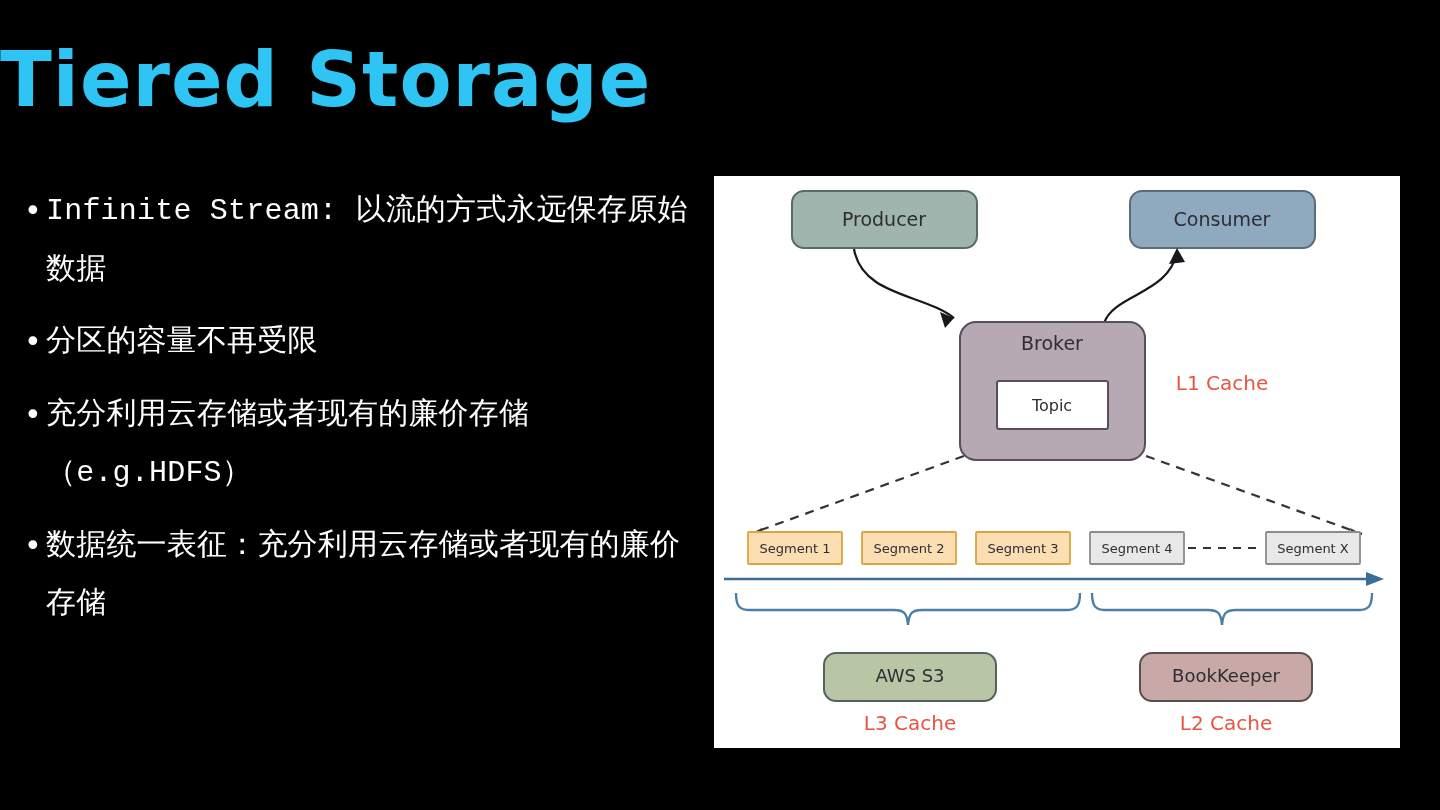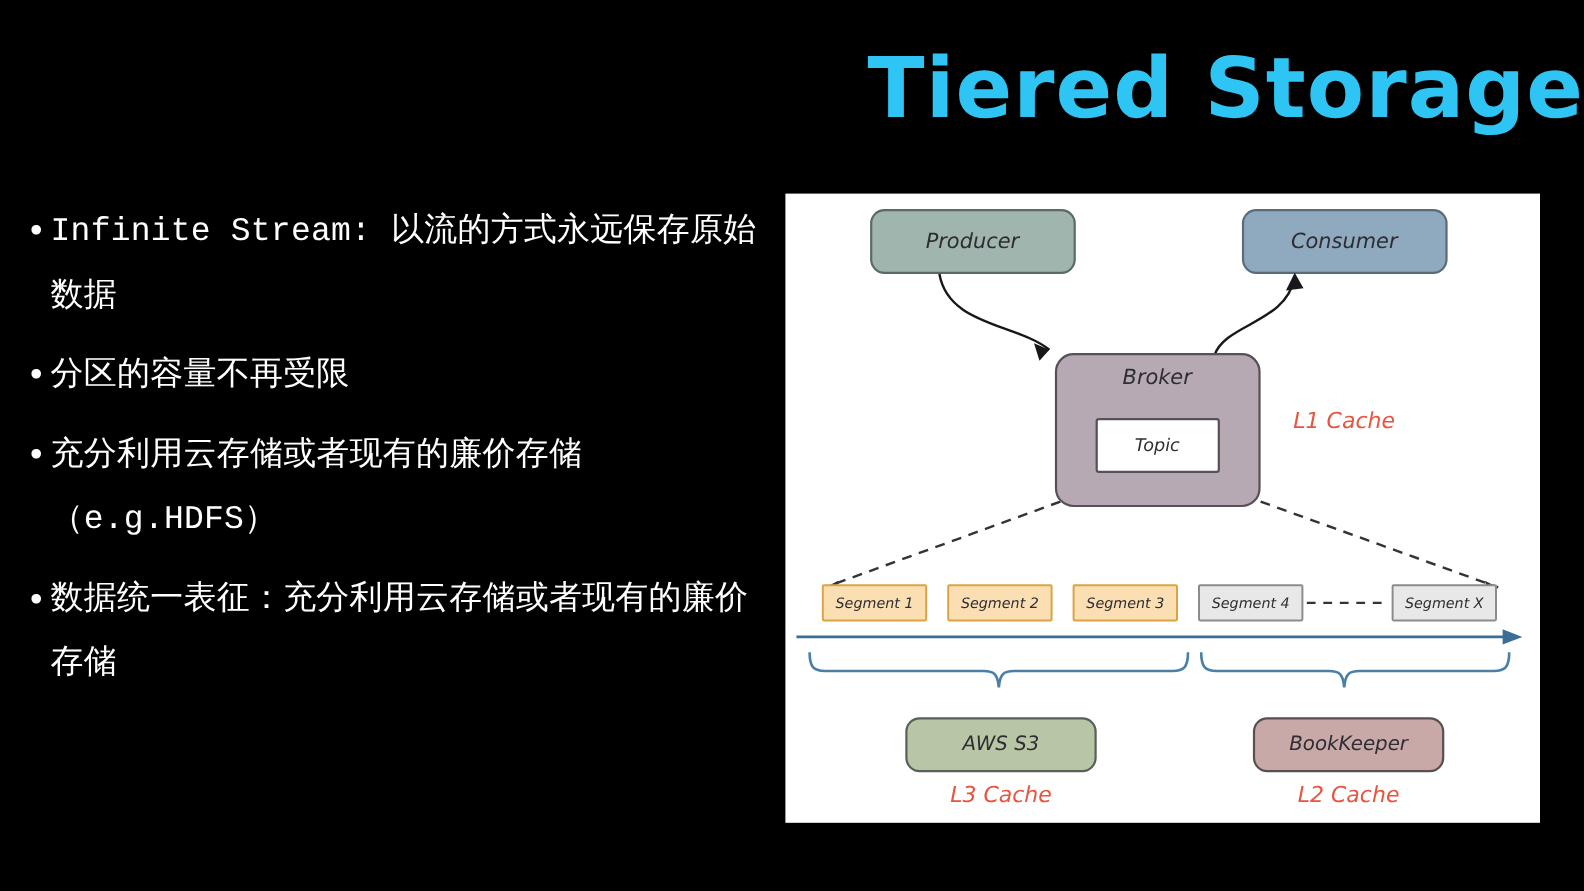--- a/index.html
+++ b/index.html
@@ -15,21 +15,21 @@
     overflow: hidden;
     font-family: "DejaVu Sans", "Liberation Sans", sans-serif;
   }
 
   
   #slide-title {
     position: absolute;
     left: 0;
     top: 38px;
     width: 1440px;
-    text-align: right;
+    text-align: left;
     color: #2ec4f3;
     font-size: 76px;
     font-weight: bold;
     letter-spacing: 1px;
     line-height: 1.1;
     font-family: "DejaVu Sans", "Liberation Sans", sans-serif;
   }
 
   
   #bullets {
@@ -63,21 +63,20 @@
   }
 
   
   #diagram-panel {
     position: absolute;
     left: 714px;
     top: 176px;
     width: 686px;
     height: 572px;
     background: #ffffff;
-    font-style: italic;
   }
   #diagram-svg {
     position: absolute;
     left: 0;
     top: 0;
     width: 686px;
     height: 572px;
   }
   .node-label {
     font-family: "DejaVu Sans", "Liberation Sans", sans-serif;

